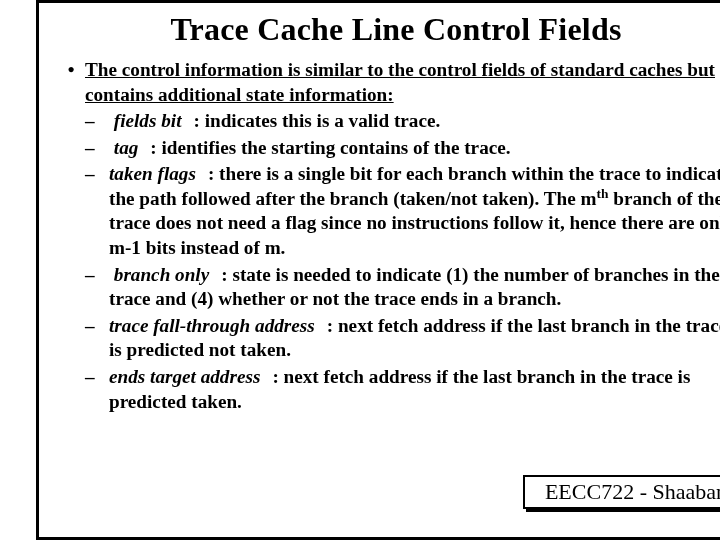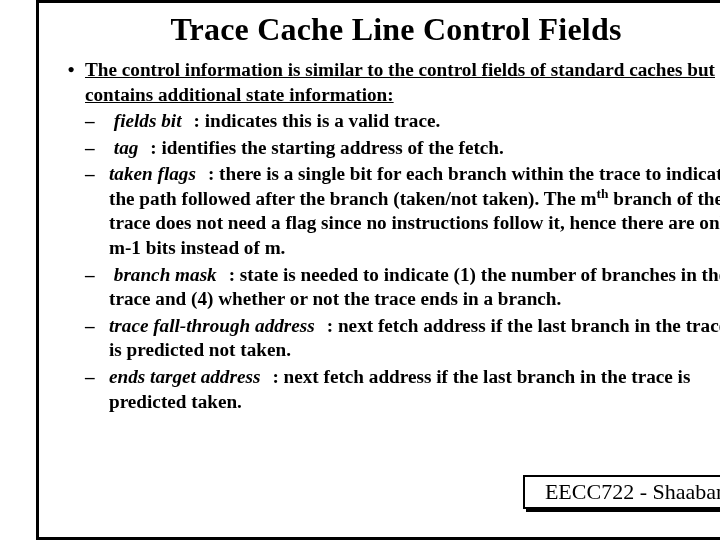--- a/index.html
+++ b/index.html
@@ -74,35 +74,35 @@
       <div class="sub-row">
         <div class="dash">–</div>
         <div class="sub-body">
           &nbsp;<span class="ital">fields bit</span><span class="plain-after">: indicates this is a valid trace.</span>
         </div>
       </div>
 
       <div class="sub-row">
         <div class="dash">–</div>
         <div class="sub-body">
-          &nbsp;<span class="ital">tag</span><span class="plain-after">: identifies the starting address of the fetch.</span>
+          &nbsp;<span class="ital">tag</span><span class="plain-after">: identifies the starting contains of the trace.</span>
         </div>
       </div>
 
       <div class="sub-row">
         <div class="dash">–</div>
         <div class="sub-body">
           <span class="ital">taken flags</span><span class="plain-after">: there is a single bit for each branch within the trace to indicate the path followed after the branch (taken/not taken). The m<sup>th</sup> branch of the trace does not need a flag since no instructions follow it, hence there are only m-1 bits instead of m.</span>
         </div>
       </div>
 
       <div class="sub-row">
         <div class="dash">–</div>
         <div class="sub-body">
-          &nbsp;<span class="ital">branch mask</span><span class="plain-after">: state is needed to indicate (1) the number of branches in the trace and (4) whether or not the trace ends in a branch.</span>
+          &nbsp;<span class="ital">branch only</span><span class="plain-after">: state is needed to indicate (1) the number of branches in the trace and (4) whether or not the trace ends in a branch.</span>
         </div>
       </div>
 
       <div class="sub-row">
         <div class="dash">–</div>
         <div class="sub-body">
           <span class="ital">trace fall-through address</span><span class="plain-after">: next fetch address if the last branch in the trace is predicted not taken.</span>
         </div>
       </div>
 

